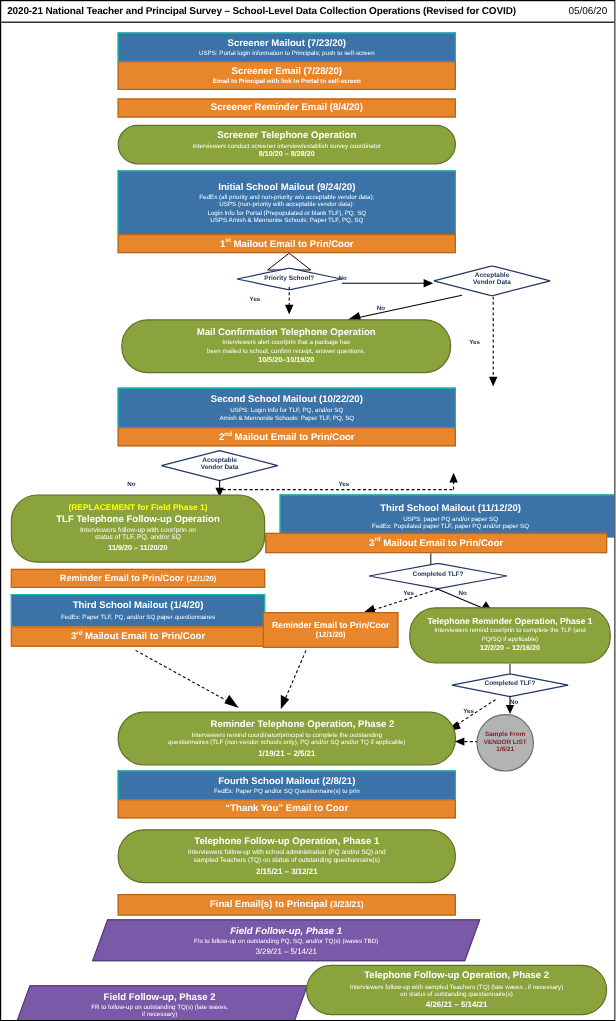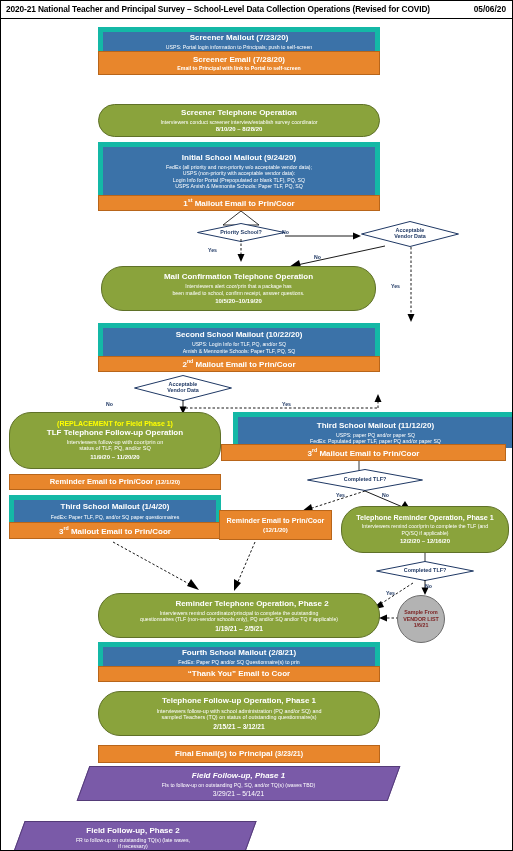--- a/index.html
+++ b/index.html
@@ -2,29 +2,29 @@
 <html><head>
 <meta charset="utf-8">
 <style>
   html,body{margin:0;padding:0;background:#fff;}
   body{font-family:"Liberation Sans",sans-serif;}
   #page{position:relative;width:513px;height:851px;background:#ffffff;border:1px solid #000;box-sizing:border-box;overflow:hidden;}
 
   
   .hdr{position:absolute;left:0;top:0;width:511px;height:18px;border-bottom:1px solid #000;box-sizing:border-box;}
   .hdr-title{position:absolute;left:5px;top:3px;font-size:8.3px;font-weight:bold;color:#000;letter-spacing:-0.1px;white-space:nowrap;}
-  .hdr-date{position:absolute;right:6px;top:3px;font-size:8.3px;font-weight:bold;color:#000;white-space:nowrap;padding-left:32px;}
+  .hdr-date{position:absolute;right:6px;top:3px;font-size:8.3px;font-weight:normal;color:#000;white-space:nowrap;padding-left:32px;}
 
   
   .node{position:absolute;box-sizing:border-box;display:flex;flex-direction:column;align-items:center;justify-content:center;text-align:center;color:#ffffff;overflow:hidden;}
   .node .t1{font-weight:bold;line-height:1.18;}
   .node .t2{line-height:1.2;}
   .node .t3{font-weight:bold;line-height:1.2;}
 
-  .blue{background:#3b72a8;border:5px solid #14b8a6;}
+  .blue{background:#3b72a8;border:1px solid #14b8a6;}
   .orange{background:#e8862c;border:1px solid #b8651a;}
   .green{background:#8aa33c;border:1px solid #5f7128;border-radius:22px;}
   .grey-circle{background:#b3b3b3;border:1px solid #6d6d6d;border-radius:50%;}
 
   .joined-top{border-bottom:none;}
 
   
   .par{position:absolute;box-sizing:border-box;}
   .par .skew{position:absolute;inset:0;background:#7a5aa8;border:1px solid #543b78;transform:skewX(-20deg);}
   .par .inner{position:relative;display:flex;flex-direction:column;align-items:center;justify-content:center;text-align:center;height:100%;color:#fff;}
@@ -57,20 +57,26 @@
   </div>
 
   <div class="node orange" style="left:97px;top:50px;width:282px;height:24px;">
     <div class="t1" style="font-size:8px;">
       <span>Screener Email</span>
       <span>(7/28/20)</span>
     </div>
     <div class="t2" style="font-size:5.2px;margin-top:1px;font-weight:bold;">Email to Principal with link to Portal to self-screen</div>
   </div>
 
+  <div class="node orange" style="left:97px;top:81px;width:282px;height:16px;">
+    <div class="t1" style="font-size:8px;">
+      <span>Screener Reminder Email</span>
+      <span>(8/4/20)</span>
+    </div>
+  </div>
 
   <div class="node green" style="left:97px;top:103px;width:282px;height:33px;">
     <div class="t1" style="font-size:8px;">Screener Telephone Operation</div>
     <div class="t2" style="font-size:5.2px;margin-top:1px;">Interviewers conduct screener interview/establish survey coordinator</div>
     <div class="t3" style="font-size:6px;margin-top:1px;">8/10/20 – 8/28/20</div>
   </div>
 
   <div class="node blue joined-top" style="left:97px;top:141px;width:282px;height:53px;">
     <div class="t1" style="font-size:8px;">
       <span>Initial School Mailout</span>
@@ -346,14 +352,20 @@
   <div class="par" style="left:16px;top:803px;width:232px;height:42px;margin-top:17px;">
     <div class="skew"></div>
     <div class="inner">
       <div class="t1" style="font-size:8px;font-weight:bold;">Field Follow-up, Phase 2</div>
       <div class="t2" style="font-size:5.2px;margin-top:2px;">FR to follow-up on outstanding TQ(s) (late waves,</div>
       <div class="t2" style="font-size:5.2px;">if necessary)</div>
       <div class="t3" style="font-size:6.6px;margin-top:2px;">4/19/21 – 5/21/21</div>
     </div>
   </div>
 
+  <div class="node green" style="left:254px;top:803px;width:251px;height:42px;">
+    <div class="t1" style="font-size:8px;">Telephone Follow-up Operation, Phase 2</div>
+    <div class="t2" style="font-size:5.2px;margin-top:2px;">Interviewers follow-up with sampled Teachers (TQ) (late waves , if necessary)</div>
+    <div class="t2" style="font-size:5.2px;">on status of outstanding questionnaire(s)</div>
+    <div class="t3" style="font-size:6.6px;margin-top:2px;">4/26/21 – 5/14/21</div>
+  </div>
 
 </div>
 
 </body></html>

